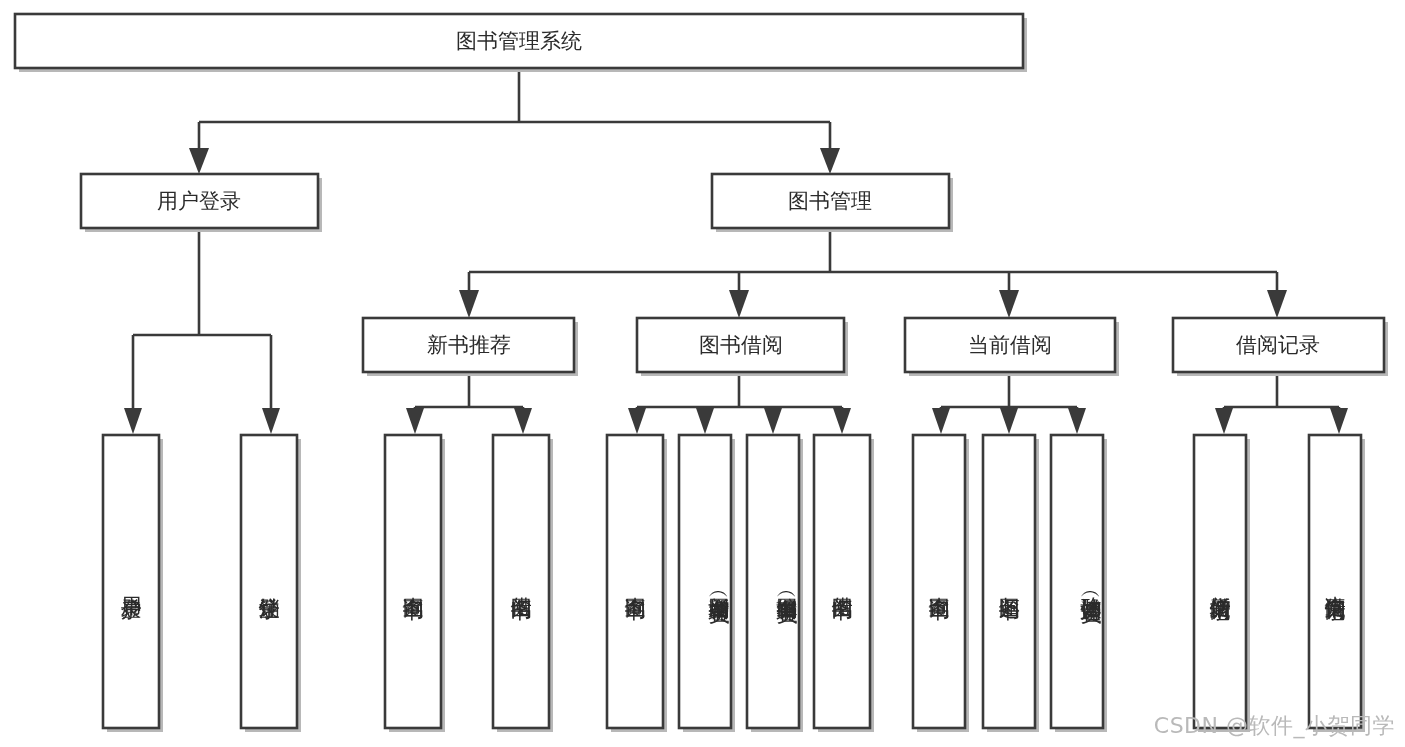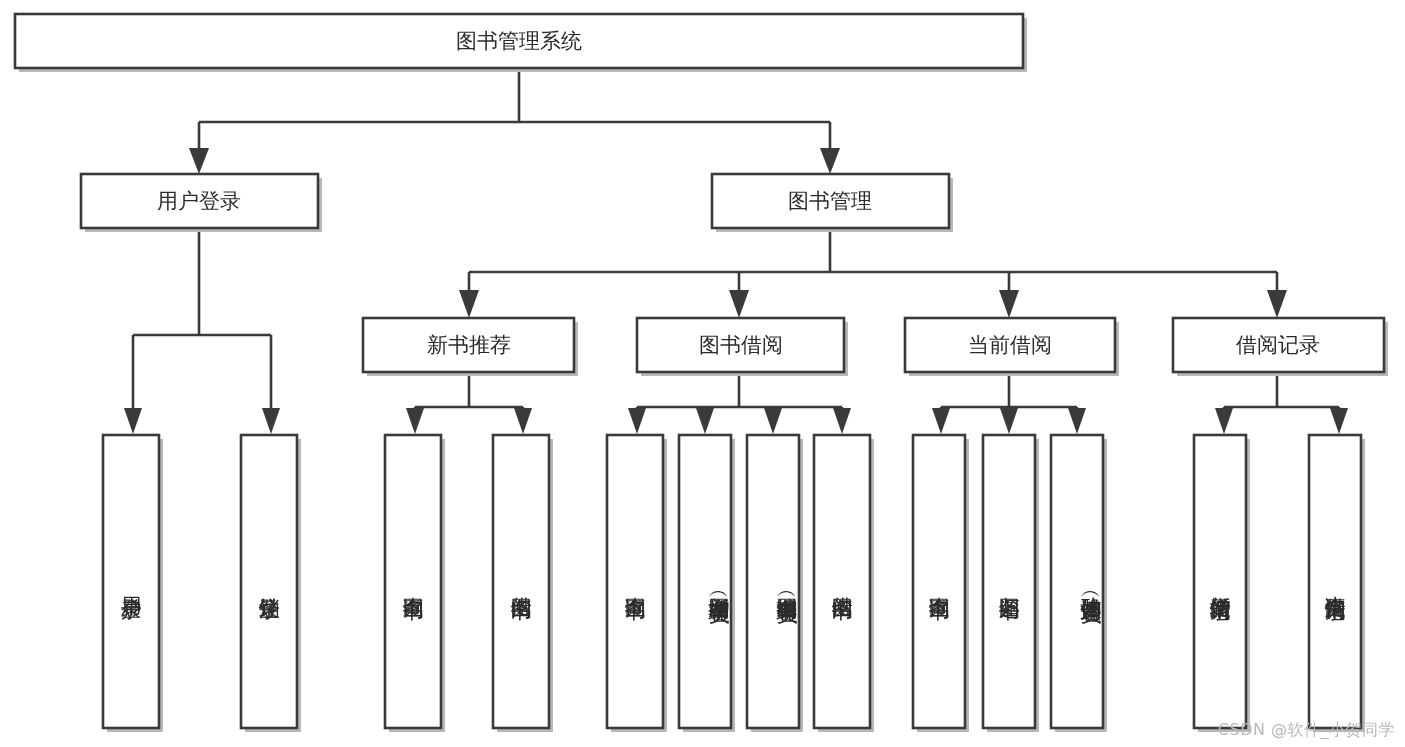--- a/index.html
+++ b/index.html
@@ -65,21 +65,21 @@
     text-orientation: upright;
     letter-spacing: 1px;
     white-space: nowrap;
     pointer-events: none;
   }
   .watermark {
     position: absolute;
     right: 10px;
     bottom: 6px;
     font-family: "DejaVu Sans", "Liberation Sans", sans-serif;
-    font-size: 16px;
+    font-size: 22px;
     color: #b9b9b9;
     letter-spacing: 0.5px;
     white-space: nowrap;
   }
 </style>
 </head>
 <body>
 
 <div id="diagram-root">
 

